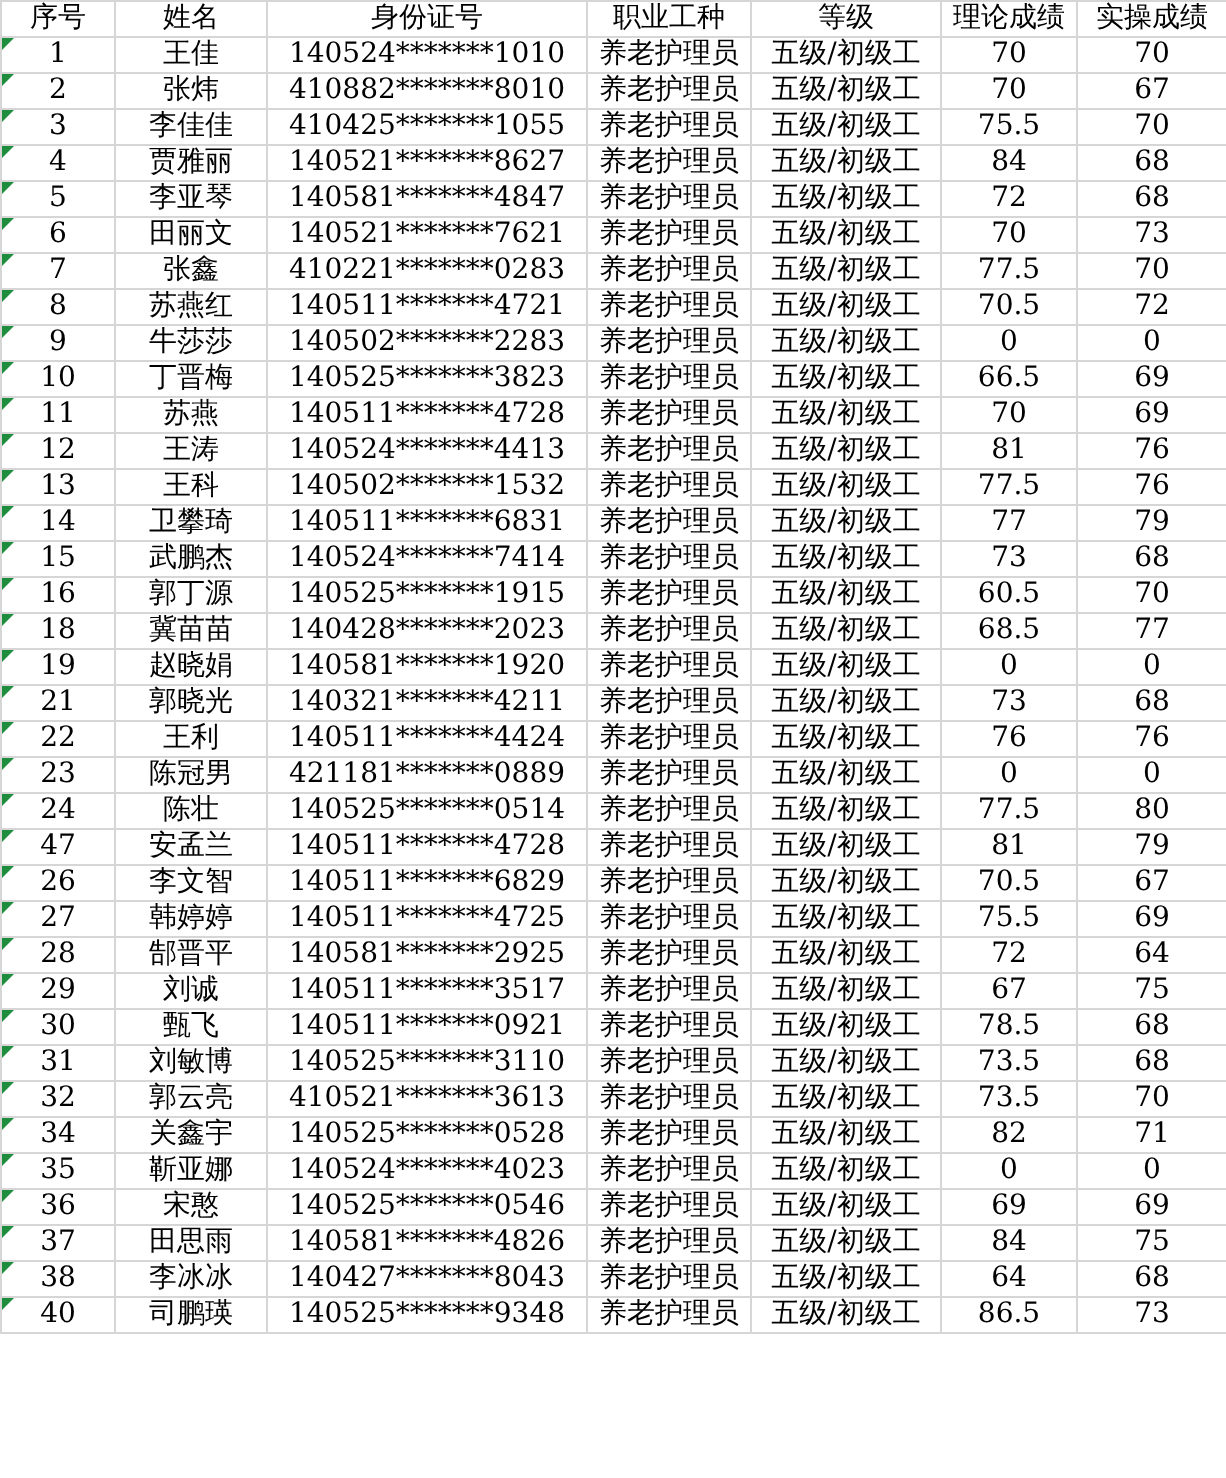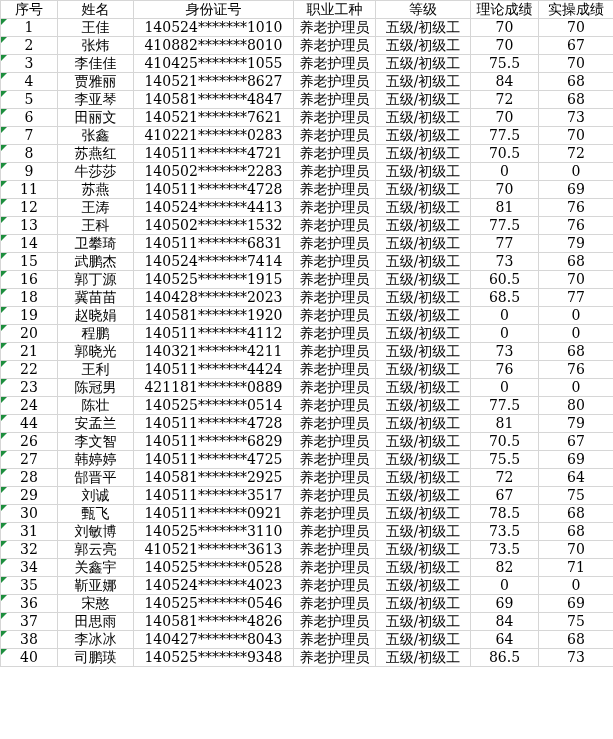--- a/index.html
+++ b/index.html
@@ -143,20 +143,29 @@
       <tr>
         <td><span class="tri"></span><span class="val">9</span></td>
         <td><span class="val">牛莎莎</span></td>
         <td><span class="val">140502*******2283</span></td>
         <td><span class="val">养老护理员</span></td>
         <td><span class="val">五级/初级工</span></td>
         <td><span class="val">0</span></td>
         <td><span class="val">0</span></td>
       </tr>
       <tr>
+        <td><span class="tri"></span><span class="val">10</span></td>
+        <td><span class="val">丁晋梅</span></td>
+        <td><span class="val">140525*******3823</span></td>
+        <td><span class="val">养老护理员</span></td>
+        <td><span class="val">五级/初级工</span></td>
+        <td><span class="val">66.5</span></td>
+        <td><span class="val">69</span></td>
+      </tr>
+      <tr>
         <td><span class="tri"></span><span class="val">11</span></td>
         <td><span class="val">苏燕</span></td>
         <td><span class="val">140511*******4728</span></td>
         <td><span class="val">养老护理员</span></td>
         <td><span class="val">五级/初级工</span></td>
         <td><span class="val">70</span></td>
         <td><span class="val">69</span></td>
       </tr>
       <tr>
         <td><span class="tri"></span><span class="val">12</span></td>
@@ -215,29 +224,20 @@
       <tr>
         <td><span class="tri"></span><span class="val">19</span></td>
         <td><span class="val">赵晓娟</span></td>
         <td><span class="val">140581*******1920</span></td>
         <td><span class="val">养老护理员</span></td>
         <td><span class="val">五级/初级工</span></td>
         <td><span class="val">0</span></td>
         <td><span class="val">0</span></td>
       </tr>
       <tr>
-        <td><span class="tri"></span><span class="val">20</span></td>
-        <td><span class="val">程鹏</span></td>
-        <td><span class="val">140511*******4112</span></td>
-        <td><span class="val">养老护理员</span></td>
-        <td><span class="val">五级/初级工</span></td>
-        <td><span class="val">0</span></td>
-        <td><span class="val">0</span></td>
-      </tr>
-      <tr>
         <td><span class="tri"></span><span class="val">21</span></td>
         <td><span class="val">郭晓光</span></td>
         <td><span class="val">140321*******4211</span></td>
         <td><span class="val">养老护理员</span></td>
         <td><span class="val">五级/初级工</span></td>
         <td><span class="val">73</span></td>
         <td><span class="val">68</span></td>
       </tr>
       <tr>
         <td><span class="tri"></span><span class="val">22</span></td>
@@ -260,21 +260,21 @@
       <tr>
         <td><span class="tri"></span><span class="val">24</span></td>
         <td><span class="val">陈壮</span></td>
         <td><span class="val">140525*******0514</span></td>
         <td><span class="val">养老护理员</span></td>
         <td><span class="val">五级/初级工</span></td>
         <td><span class="val">77.5</span></td>
         <td><span class="val">80</span></td>
       </tr>
       <tr>
-        <td><span class="tri"></span><span class="val">44</span></td>
+        <td><span class="tri"></span><span class="val">47</span></td>
         <td><span class="val">安孟兰</span></td>
         <td><span class="val">140511*******4728</span></td>
         <td><span class="val">养老护理员</span></td>
         <td><span class="val">五级/初级工</span></td>
         <td><span class="val">81</span></td>
         <td><span class="val">79</span></td>
       </tr>
       <tr>
         <td><span class="tri"></span><span class="val">26</span></td>
         <td><span class="val">李文智</span></td>

